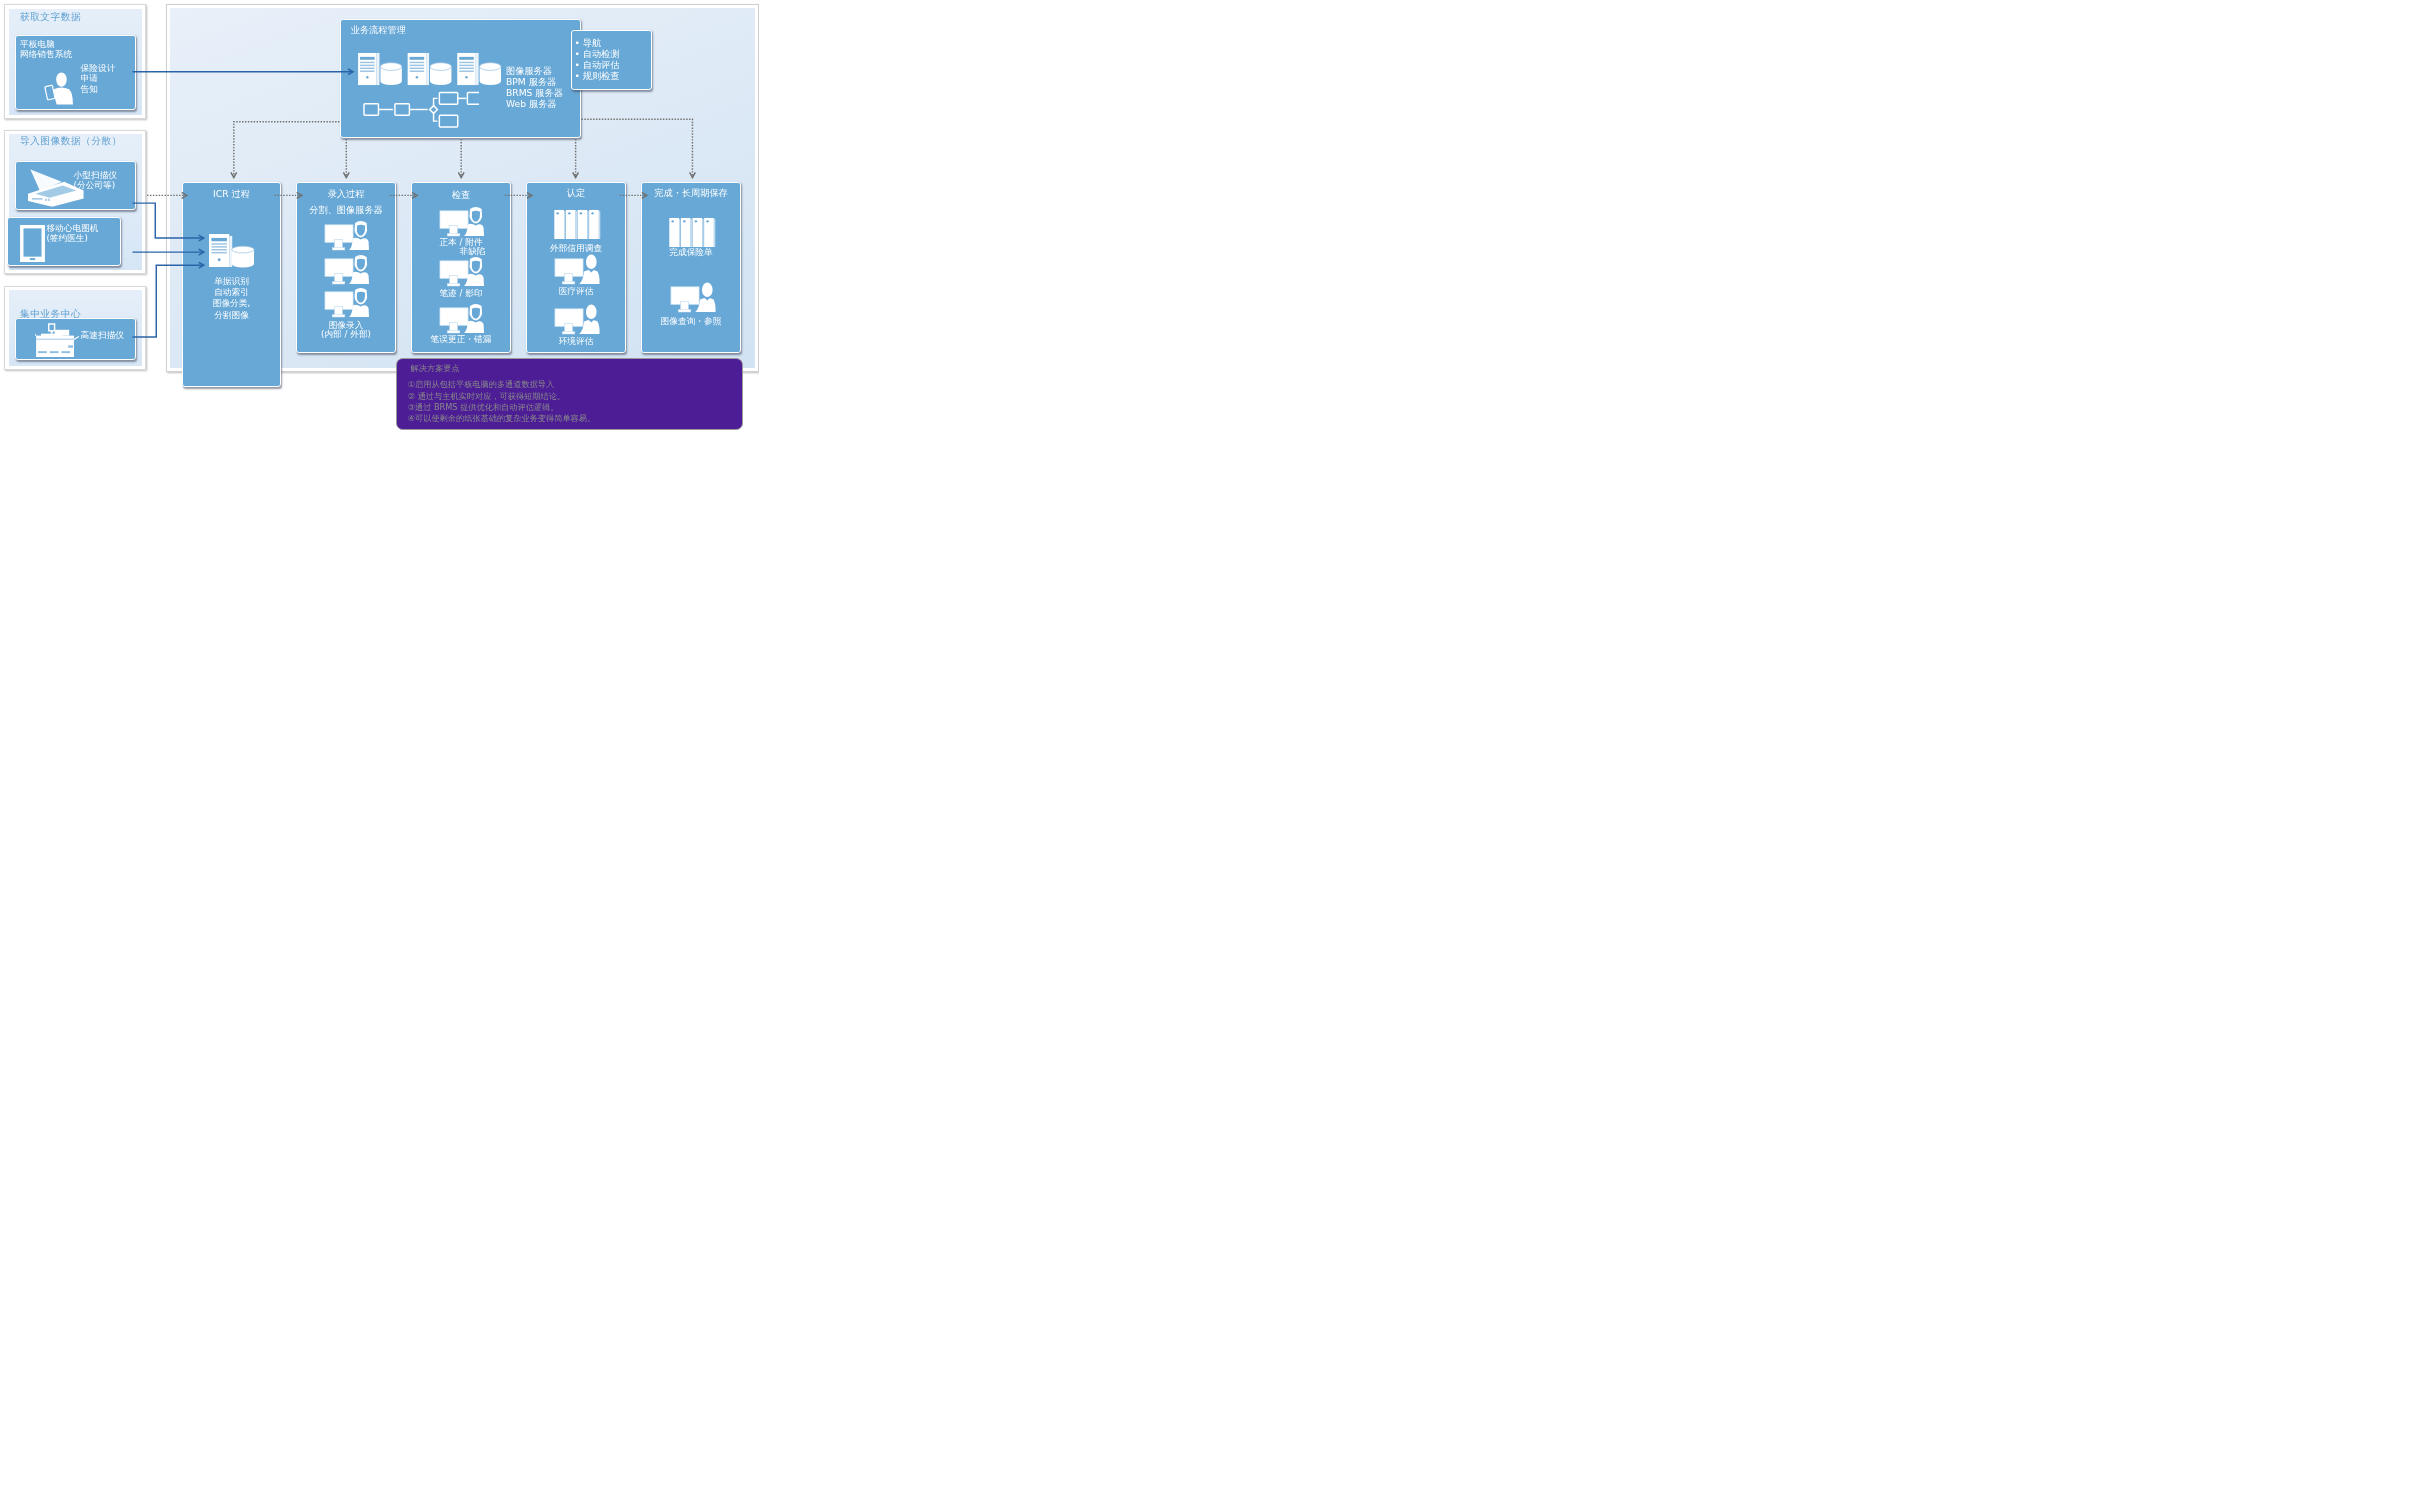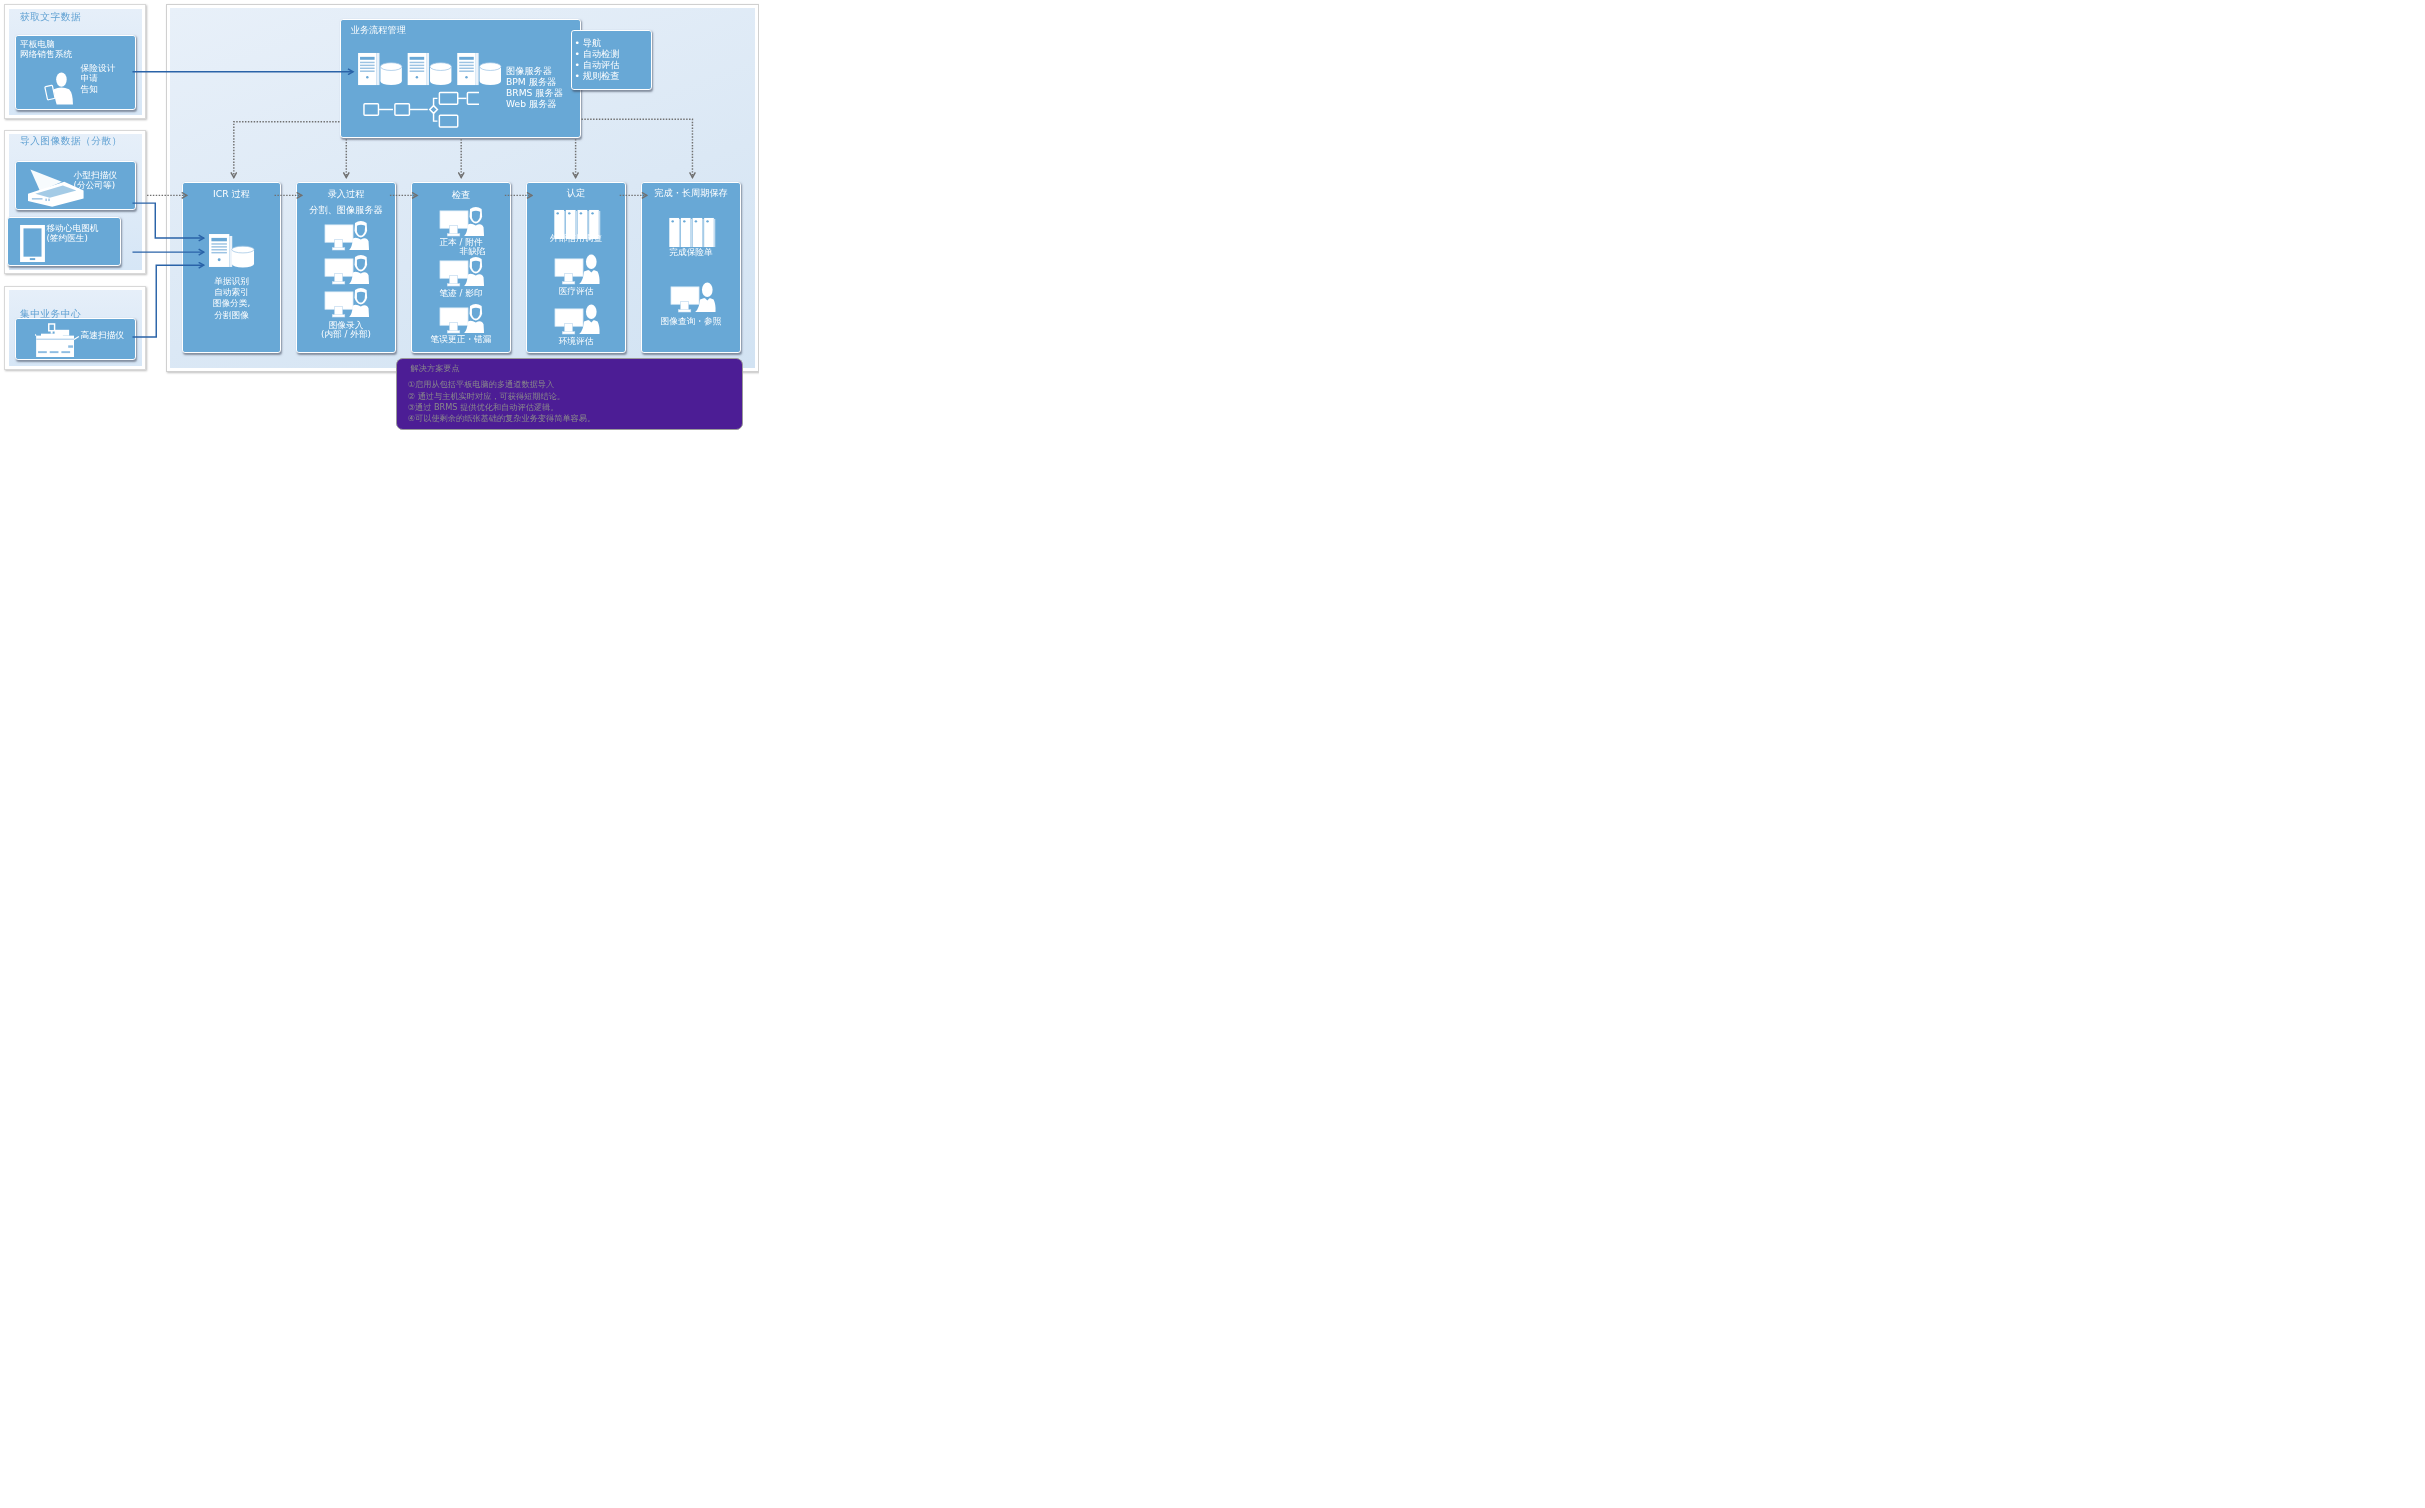--- a/index.html
+++ b/index.html
@@ -163,21 +163,21 @@
   <div class="t" style="left:165px; top:79px; font-size:9.2px;">Web 服务器</div>
 </div>
 
 <div class="card" style="left:571px; top:30px; width:81px; height:60px;">
   <div class="t" style="left:2.4px; top:6.8px; font-size:9.2px;"><span>•</span> <span>导航</span></div>
   <div class="t" style="left:2.4px; top:18px; font-size:9.2px;"><span>•</span> <span>自动检测</span></div>
   <div class="t" style="left:2.4px; top:29px; font-size:9.2px;"><span>•</span> <span>自动评估</span></div>
   <div class="t" style="left:2.4px; top:40px; font-size:9.2px;"><span>•</span> <span>规则检查</span></div>
 </div>
 
-<div class="card stage" style="left:182px; top:182px; width:99px; height:171px;">
+<div class="card stage" style="left:182px; top:182px; width:99px; height:205px;">
   <div class="title" style="top:4.9px;">ICR 过程</div>
   <svg class="abs" style="left:26px; top:50px;" width="46" height="35" viewBox="0 0 95 72">
     <rect x="0" y="2" width="42" height="68" fill="#fff"></rect>
       <rect x="42" y="6" width="6" height="64" fill="#eaf2fa"></rect>
     <rect x="5" y="10" width="32" height="7" fill="#6aa8d6"></rect>
     <rect x="5" y="21" width="32" height="3" fill="#9cc3e3"></rect>
       <rect x="5" y="27" width="32" height="3" fill="#9cc3e3"></rect>
     <rect x="5" y="33" width="32" height="3" fill="#9cc3e3"></rect>
       <rect x="5" y="39" width="32" height="3" fill="#9cc3e3"></rect>
     <circle cx="21" cy="55" r="3" fill="#6aa8d6"></circle>
@@ -263,21 +263,21 @@
         <rect x="24" y="2" width="20" height="60" fill="#fff"></rect>
         <rect x="44" y="4" width="3" height="58" fill="#c4dcf0"></rect>
         <circle cx="31" cy="9" r="2.5" fill="#68a8d6"></circle>
         <rect x="48" y="2" width="20" height="60" fill="#fff"></rect>
         <rect x="68" y="4" width="3" height="58" fill="#c4dcf0"></rect>
         <circle cx="55" cy="9" r="2.5" fill="#68a8d6"></circle>
         <rect x="72" y="2" width="20" height="60" fill="#fff"></rect>
         <rect x="92" y="4" width="3" height="58" fill="#c4dcf0"></rect>
         <circle cx="79" cy="9" r="2.5" fill="#68a8d6"></circle>
       </svg></div>
-  <div class="lbl" style="top:51px;">外部信用调查</div>
+  <div class="lbl" style="top:61px;">外部信用调查</div>
   <div class="person-slot" style="position:absolute; left:27px; top:71px;"><svg width="46" height="32" viewBox="0 0 95 66">
         <rect x="2" y="10" width="58" height="36" fill="#fff" stroke="#d2e5f4" stroke-width="1.5"></rect>
         <rect x="22" y="40" width="16" height="18" fill="#fff" stroke="#c4dcf0" stroke-width="1.5"></rect>
         <rect x="17" y="57" width="26" height="5" fill="#fff" stroke="#c4dcf0" stroke-width="1"></rect>
         <ellipse cx="77" cy="16" rx="11" ry="15" fill="#fff"></ellipse>
         <path d="M62 36 Q77 30 90 36 Q95 46 94 62 L52 62 Q60 56 62 36 Z" fill="#fff"></path>
         <path d="M71 32 L77 38 L83 32 Z" fill="#68a8d6"></path>
       </svg></div>
   <div class="lbl" style="top:104px;">医疗评估</div>
   <div class="person-slot" style="position:absolute; left:27px; top:121px;"><svg width="46" height="32" viewBox="0 0 95 66">

